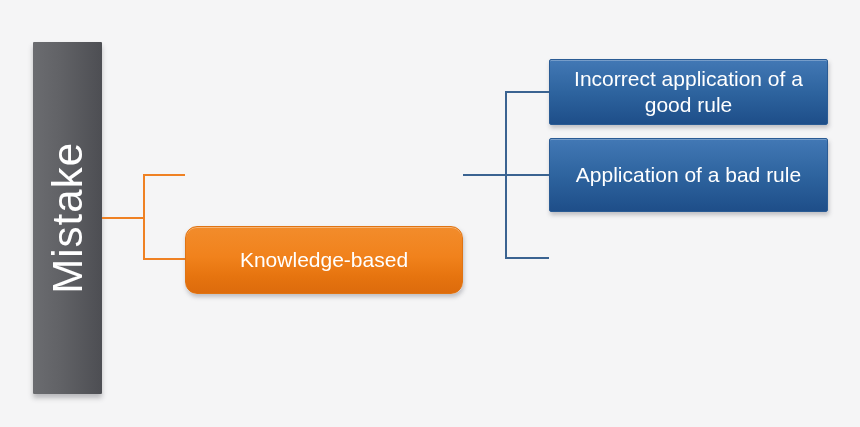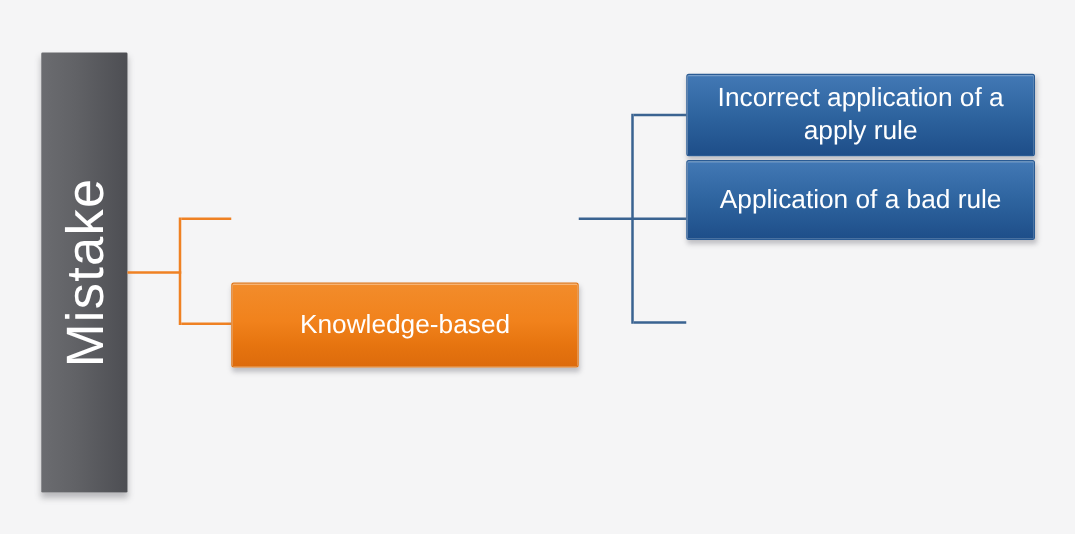--- a/index.html
+++ b/index.html
@@ -50,23 +50,23 @@
   }
   .blue-node {
     background: linear-gradient(180deg, #4278B5 0%, #2E649F 50%, #1E4E89 100%);
     border: 1px solid #2A5B94;
     box-shadow: inset 0 1px 0 rgba(255,255,255,0.28), 1px 3px 4px rgba(125,125,133,0.45);
     font-size: 21px;
     line-height: 26px;
   }
 
   .node-rule       { left: 185px; top: 141px; width: 278px; height: 69px; }
-  .node-knowledge  { left: 185px; top: 226px; width: 278px; height: 68px; }
+  .node-knowledge  { left: 185px; top: 226px; width: 278px; height: 68px; border-radius: 12px; }
   .node-incorrect  { left: 549px; top: 59px;  width: 279px; height: 66px; }
-  .node-badrule    { left: 549px; top: 128px; width: 279px; height: 64px; }
+  .node-badrule    { left: 549px; top: 138px; width: 279px; height: 74px; }
   .node-failure    { left: 549px; top: 224px; width: 279px; height: 67px; }
 
   
   .conn { position: absolute; }
   .conn.orange { background: #EF8123; }
   .conn.blue   { background: #3A6391; }
 
   .oc-root-h   { left: 102px; top: 217px; width: 43px; height: 2px; }
   .oc-v        { left: 143px; top: 174px; width: 2px;  height: 86px; }
   .oc-stub-top { left: 145px; top: 174px; width: 40px; height: 2px; }
@@ -95,19 +95,19 @@
     <span>Knowledge-based</span>
   </div>
 
   <div class="conn blue bc-main-h"></div>
   <div class="conn blue bc-v"></div>
   <div class="conn blue bc-stub-top"></div>
   <div class="conn blue bc-stub-bot"></div>
 
   <div class="node blue-node node-incorrect">
     <span>Incorrect application of a
-apply rule</span>
+good rule</span>
   </div>
   <div class="node blue-node node-badrule">
     <span>Application of a bad rule</span>
   </div>
 
 </div>
 
 </body></html>

